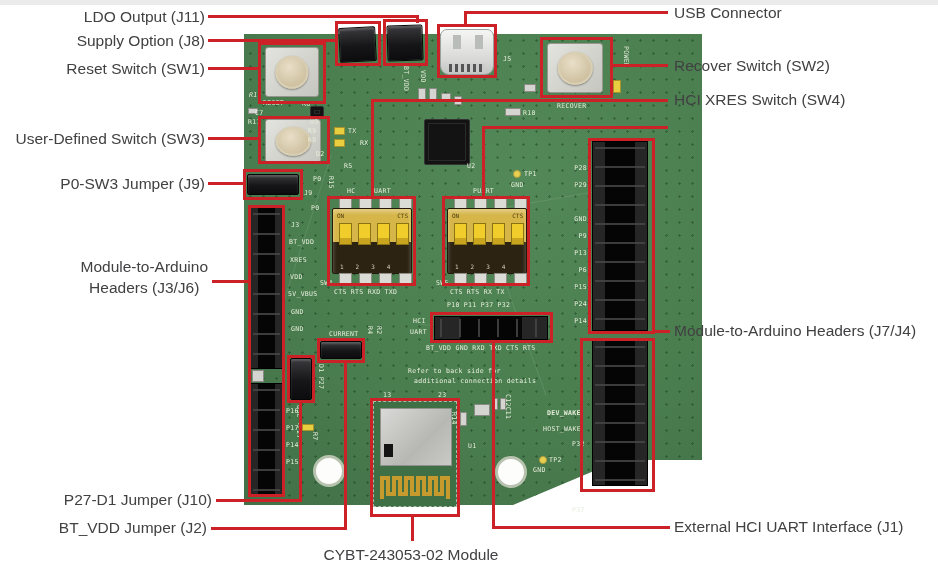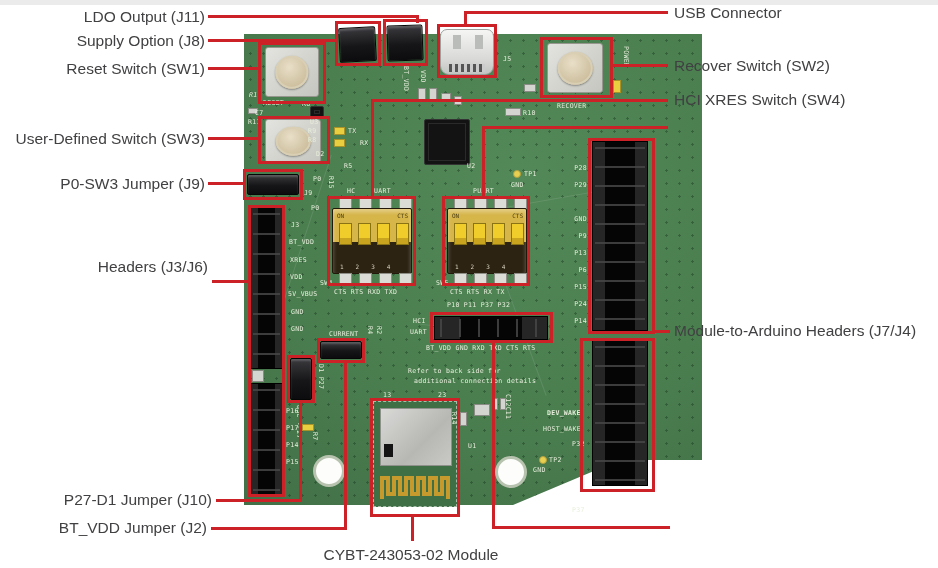--- a/index.html
+++ b/index.html
@@ -295,24 +295,26 @@
   <div class="rline" style="left:655px;top:330px;width:15px;height:3px;"></div>
   <div class="rline" style="left:492px;top:343px;width:3px;height:186px;"></div>
   <div class="rline" style="left:492px;top:526px;width:178px;height:3px;"></div>
 
   <div class="lab" style="right:733px;top:8px;">LDO Output (J11)</div>
   <div class="lab" style="right:733px;top:32px;">Supply Option (J8)</div>
   <div class="lab" style="right:733px;top:60px;">Reset Switch (SW1)</div>
   <div class="lab" style="right:733px;top:130px;">User-Defined Switch (SW3)</div>
   <div class="lab" style="right:733px;top:175px;">P0-SW3 Jumper (J9)</div>
   <div class="lab2" style="right:730px;top:256px;">
+    <div>Module-to-Arduino</div>
     <div>Headers (J3/J6)</div>
   </div>
   <div class="lab" style="right:726px;top:491px;">P27-D1 Jumper (J10)</div>
   <div class="lab" style="right:731px;top:519px;">BT_VDD Jumper (J2)</div>
 
   <div class="lab" style="left:674px;top:4px;">USB Connector</div>
   <div class="lab" style="left:674px;top:57px;">Recover Switch (SW2)</div>
   <div class="lab" style="left:674px;top:91px;">HCI XRES Switch (SW4)</div>
   <div class="lab" style="left:674px;top:322px;">Module-to-Arduino Headers (J7/J4)</div>
+  <div class="lab" style="left:674px;top:518px;">External HCI UART Interface (J1)</div>
 
   <div class="lab" style="left:306px;top:546px;width:210px;text-align:center;">CYBT-243053-02 Module</div>
 </div>
 
 </body></html>

